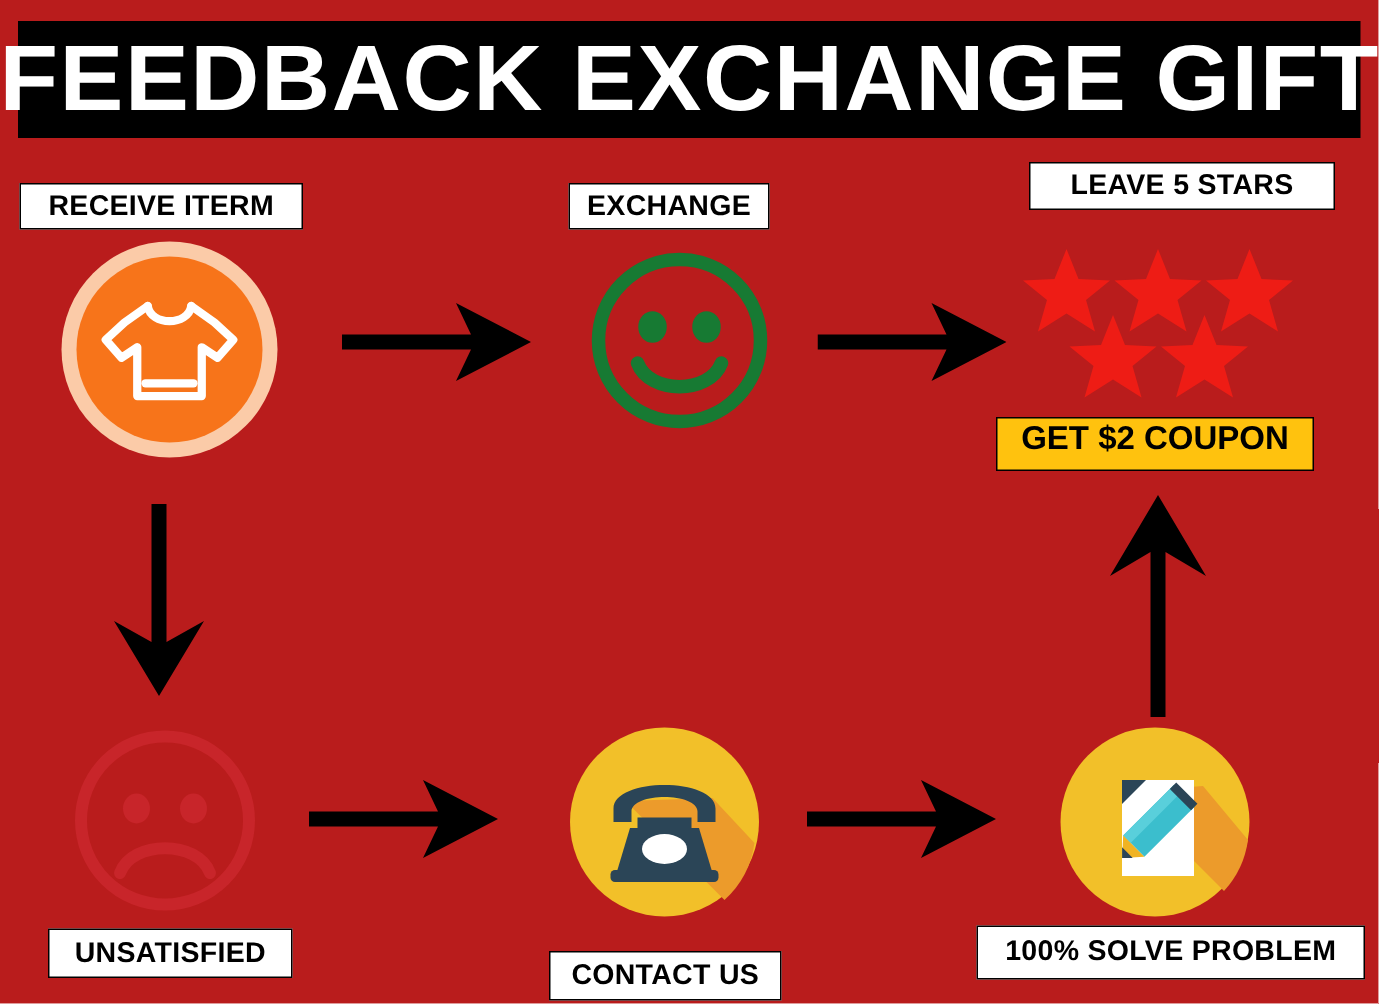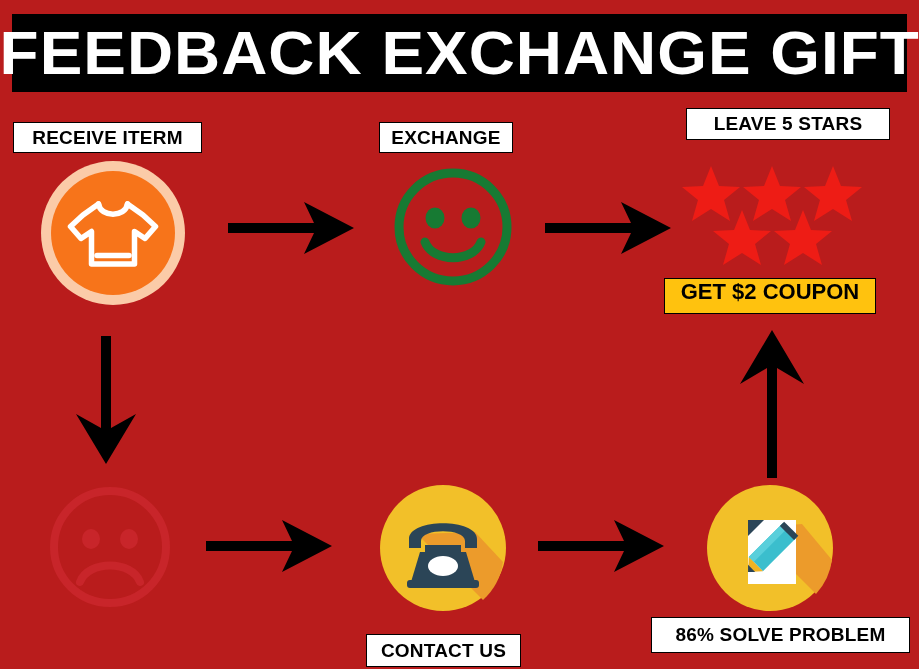--- a/index.html
+++ b/index.html
@@ -204,27 +204,30 @@
       <g transform="rotate(-45 64 66)">
         <rect x="44" y="56" width="48" height="20" fill="#3BBECD"></rect>
         <rect x="44" y="56" width="48" height="7" fill="#59CFDB"></rect>
         <polygon points="44,56 33,66 44,76" fill="#F0B323"></polygon>
         <polygon points="38,61 33,66 38,71" fill="#2B4557"></polygon>
         <rect x="88" y="56" width="6" height="20" fill="#2B4557"></rect>
       </g>
     </svg>
   </div>
 
+  <div class="label-box" id="lbl-unsat">
+    <span>UNSATISFIED</span>
+  </div>
 
   <div class="label-box" id="lbl-contact">
     <span>CONTACT US</span>
   </div>
 
   <div class="label-box" id="lbl-solve">
-    <span>86% SOLVE PROBLEM</span>
+    <span>100% SOLVE PROBLEM</span>
   </div>
 
   <div class="arrow" id="arrow-1">
     <svg viewBox="0 0 126 56" width="126" height="56">
       <path d="M0 23 L86 23 L86 23 L76 2 L126 28 L76 54 L86 33 L0 33 Z" fill="#000000"></path>
     </svg>
   </div>
 
   <div class="arrow" id="arrow-2">
     <svg viewBox="0 0 126 56" width="126" height="56">

